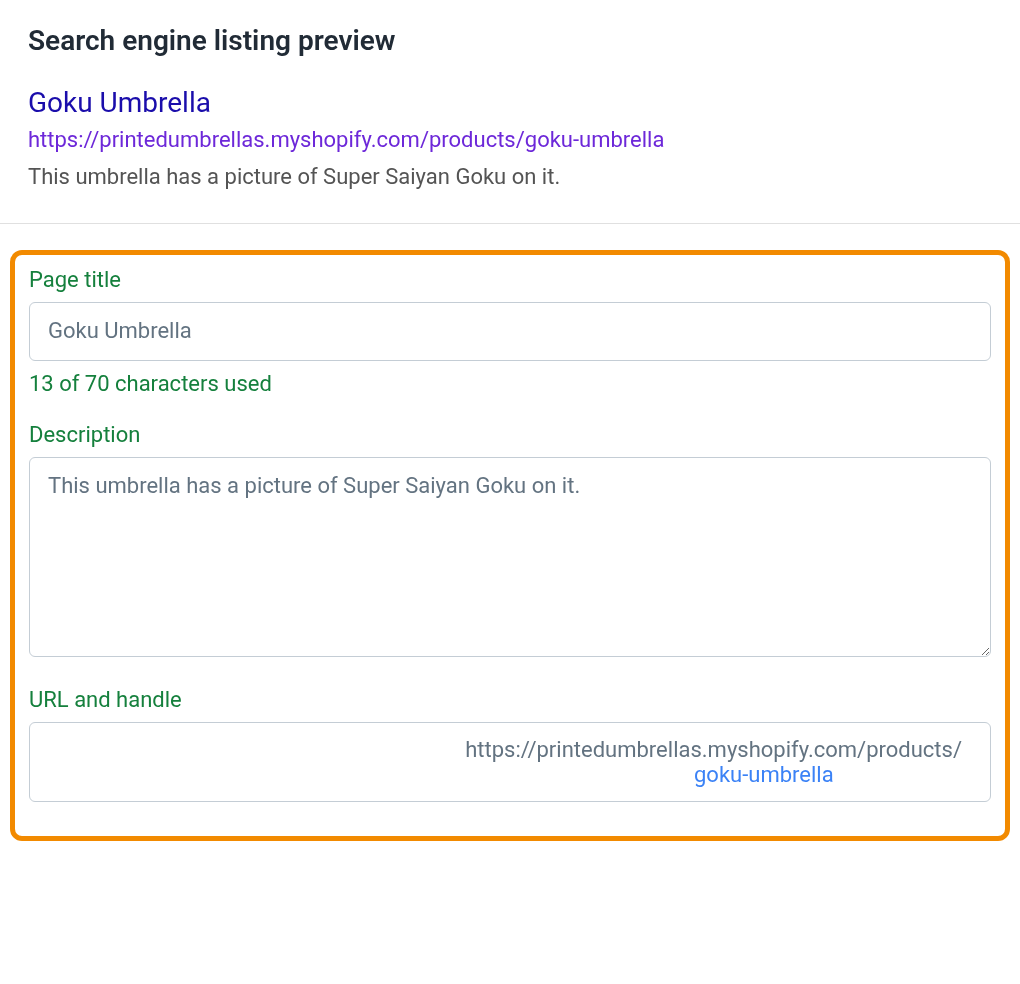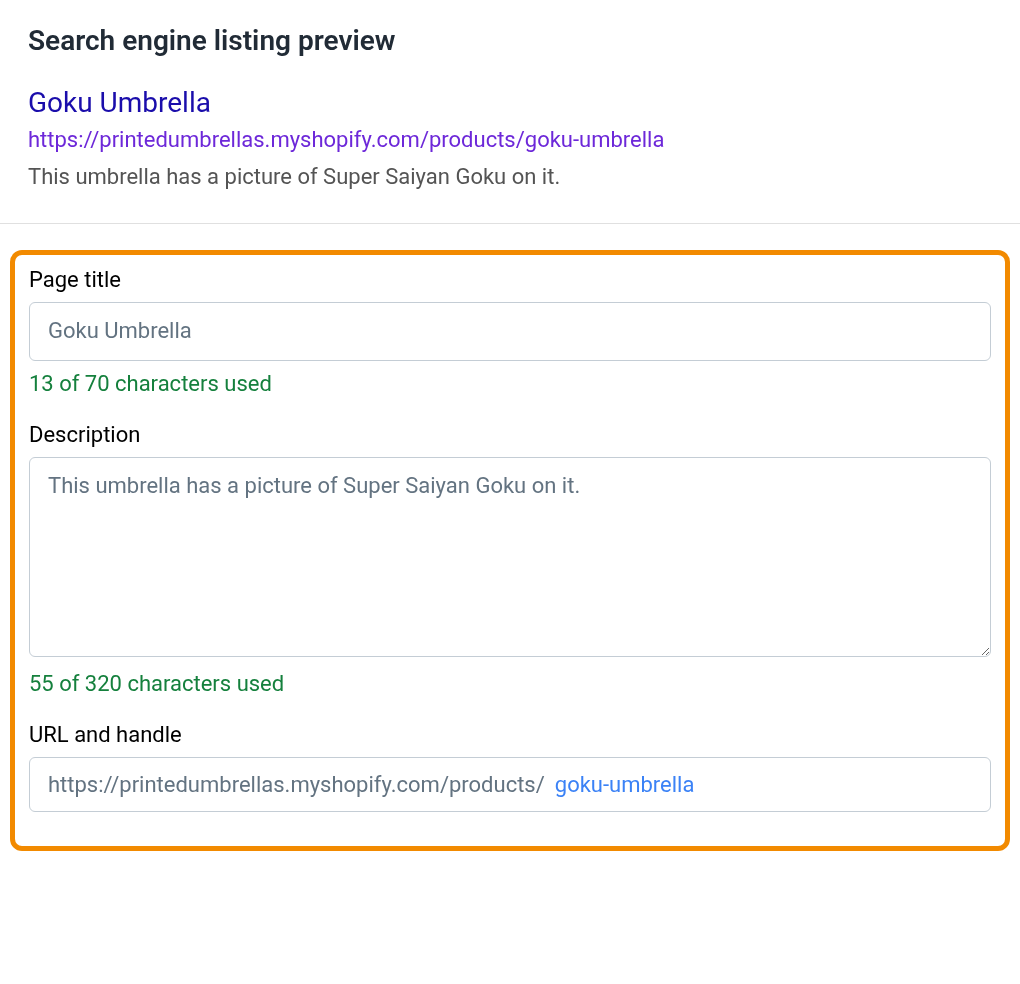--- a/index.html
+++ b/index.html
@@ -56,21 +56,21 @@
       padding: 12px 14px 18px 14px;
     }
     .field-group {
       margin-bottom: 26px;
     }
     .field-group:last-child {
       margin-bottom: 16px;
     }
     .field-label {
       font-size: 22px;
-      color: #000000;
+      color: #15803d;
       font-weight: 400;
       display: block;
       margin-bottom: 10px;
     }
     .text-input {
       width: 100%;
       font-size: 22px;
       padding: 14px 18px;
       border: 1px solid #c4cdd5;
       border-radius: 6px;
@@ -98,26 +98,27 @@
     .textarea-input::placeholder {
       color: #637381;
     }
     .char-count {
       font-size: 22px;
       color: #15803d;
       margin-top: 10px;
     }
     .url-input-wrap {
       display: flex;
-      align-items: center;
+      align-items: flex-end;
       width: 100%;
       border: 1px solid #c4cdd5;
       border-radius: 6px;
       background: #ffffff;
       padding: 14px 18px;
+      flex-direction: column;
     }
     .url-prefix {
       font-size: 22px;
       color: #637381;
       white-space: nowrap;
       margin-right: 10px;
     }
     .url-handle {
       font-size: 22px;
       color: #3b82f6;
@@ -147,21 +148,20 @@
 
   <div class="field-group">
     <label class="field-label">Page title</label>
     <input type="text" class="text-input" placeholder="Goku Umbrella" style="">
     <div class="char-count">13 of 70 characters used</div>
   </div>
 
   <div class="field-group">
     <label class="field-label">Description</label>
     <textarea class="textarea-input" placeholder="This umbrella has a picture of Super Saiyan Goku on it." style=""></textarea>
-    <div class="char-count">55 of 320 characters used</div>
   </div>
 
   <div class="field-group">
     <label class="field-label">URL and handle</label>
     <div class="url-input-wrap">
       <span class="url-prefix">https://printedumbrellas.myshopify.com/products/</span>
       <input type="text" class="url-handle" value="goku-umbrella" style="">
     </div>
   </div>
 

